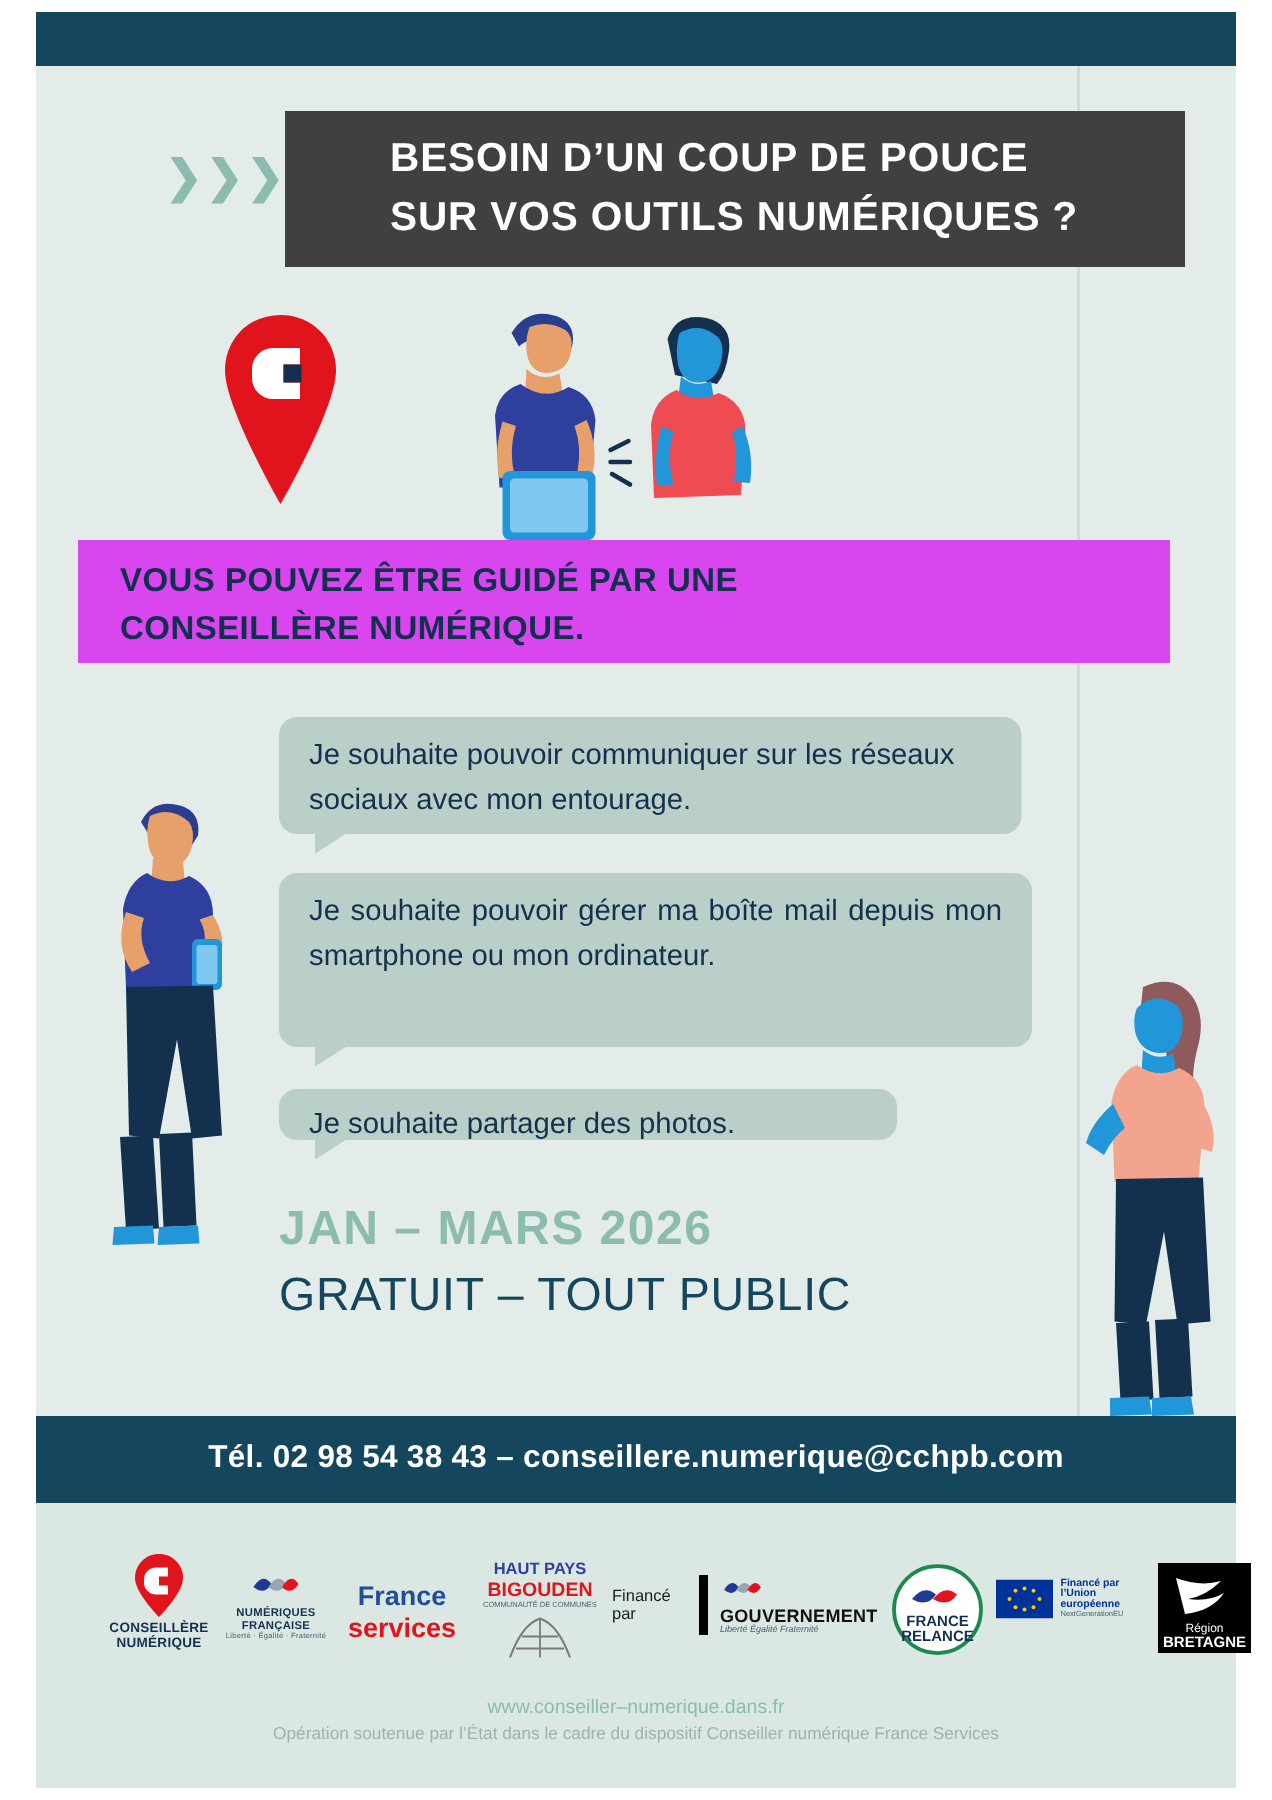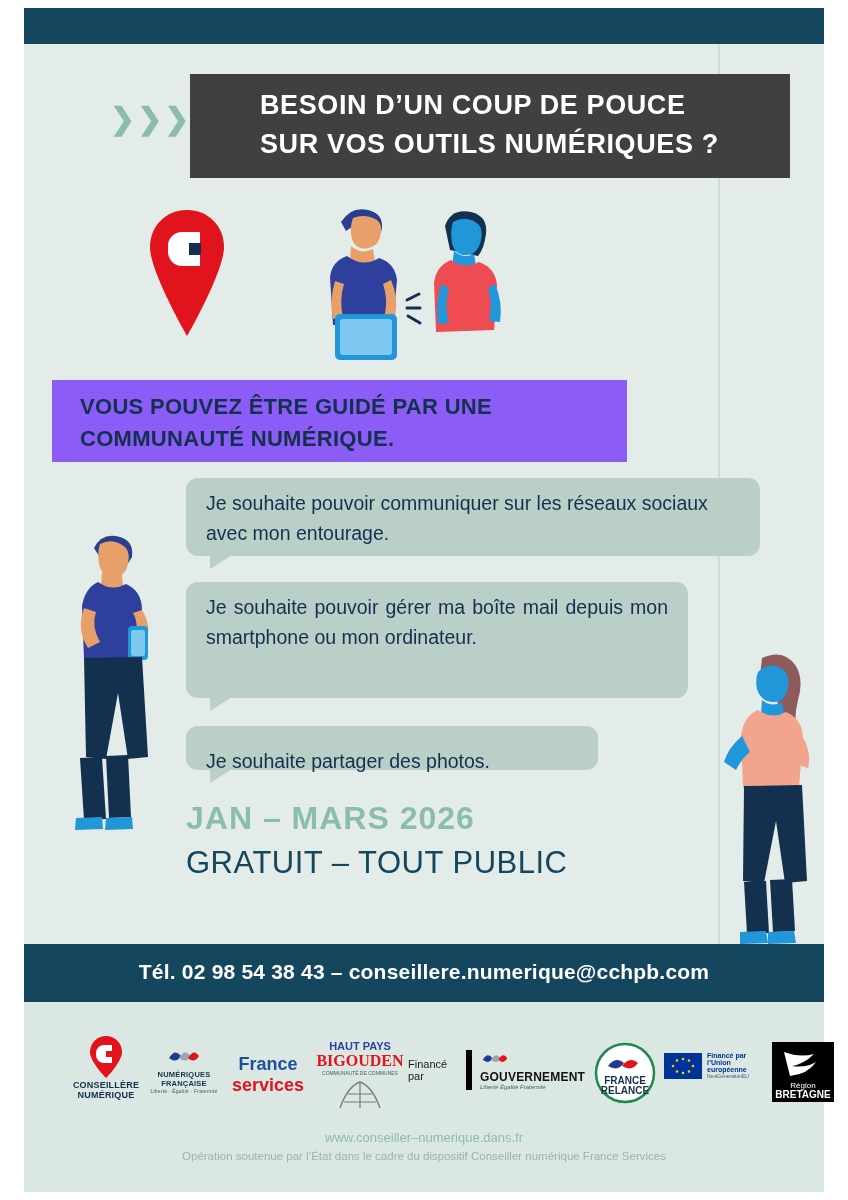--- a/index.html
+++ b/index.html
@@ -96,24 +96,24 @@
     left: 295px;
     top: 196px;
     width: 240px;
     height: 160px;
   }
 
   
   .subband {
     position: absolute;
     left: 52px;
-    top: 380px;
-    width: 575px;
+    top: 360px;
+    width: 728px;
     height: 82px;
-    background: #8b5cf6;
+    background: #d946ef;
   }
   .subband .s {
     position: absolute;
     left: 28px;
     color: #14304f;
     font-weight: bold;
     font-size: 22px;
     letter-spacing: 0.3px;
     white-space: nowrap;
   }
@@ -136,23 +136,23 @@
     content: "";
     position: absolute;
     left: 24px;
     bottom: -13px;
     width: 0;
     height: 0;
     border-left: 0 solid transparent;
     border-right: 22px solid transparent;
     border-top: 14px solid #b9cfc8;
   }
-  #bubble1 { left: 186px; top: 478px; width: 574px; height: 78px; }
+  #bubble1 { left: 186px; top: 478px; width: 495px; height: 78px; }
   #bubble2 { left: 186px; top: 582px; width: 502px; height: 116px; text-align: justify; }
-  #bubble3 { left: 186px; top: 726px; width: 412px; height: 44px; padding-top: 20px; }
+  #bubble3 { left: 186px; top: 726px; width: 412px; height: 34px; padding-top: 8px; }
 
   
   .dates {
     position: absolute;
     left: 186px;
     top: 800px;
     width: 520px;
     text-align: left;
   }
   .dates .d1 {
@@ -297,21 +297,21 @@
       <path d="M156 64 q13 10 28 2 q17 6 18 24 l-3 44 l-58 2 l-2 -49 q2 -17 17 -23z" fill="#ef4b52"></path>
       <path d="M146 88 q-6 20 -3 40 l11 -1 q-5 -19 0 -35z" fill="#2196d9"></path>
       <path d="M200 88 q8 18 5 38 l-11 -1 q4 -18 -1 -33z" fill="#2196d9"></path>
 
       <path d="M112 104 l12 -6 M112 112 l13 0 M113 120 l12 7" stroke="#14304f" stroke-width="3" fill="none" stroke-linecap="round"></path>
     </svg>
   </div>
 
   <div class="subband">
     <div class="s s1">VOUS POUVEZ ÊTRE GUIDÉ PAR UNE</div>
-    <div class="s s2">COMMUNAUTÉ NUMÉRIQUE.</div>
+    <div class="s s2">CONSEILLÈRE NUMÉRIQUE.</div>
   </div>
 
   <div class="bubble" id="bubble1">
     <span class="txt">Je souhaite pouvoir communiquer sur les réseaux sociaux avec mon entourage.</span>
   </div>
   <div class="bubble" id="bubble2">
     <span class="txt">Je souhaite pouvoir gérer ma boîte mail depuis mon smartphone ou mon ordinateur.</span>
   </div>
   <div class="bubble" id="bubble3">
     <span class="txt">Je souhaite partager des photos.</span>
@@ -383,21 +383,21 @@
         <div class="lgtxt" style="font-size:5px; font-weight:normal; color:#46606e">Liberté · Égalité · Fraternité</div>
       </div>
 
       <div class="logo" style="left:196px; top:30px; width:96px; text-align:center;">
         <div style="color:#1f4f9c; font-weight:bold; font-size:18px;">France</div>
         <div style="color:#e1131d; font-weight:bold; font-size:18px;">services</div>
       </div>
 
       <div class="logo" style="left:288px; top:16px; width:96px; text-align:center;">
         <div style="color:#2e3f9e; font-weight:bold; font-size:11px;">HAUT PAYS</div>
-        <div style="color:#e1131d; font-weight:bold; font-size:16px;font-family:Liberation Serif, serif;">BIGOUDEN</div>
+        <div style="color:#e1131d; font-weight:bold; font-size:13px;">BIGOUDEN</div>
         <div style="color:#46606e; font-size:5px;">COMMUNAUTÉ DE COMMUNES</div>
         <svg width="60" height="32" viewBox="0 0 60 32" style="display:block;margin:2px auto 0;">
           <path d="M10 30 q8 -22 20 -26 q12 4 20 26" stroke="#7a7a7a" stroke-width="1.4" fill="none"></path>
           <path d="M30 4 v26 M18 16 h24 M14 24 h32" stroke="#7a7a7a" stroke-width="1.2" fill="none"></path>
         </svg>
       </div>
 
       <div class="logo" style="left:384px; top:34px; width:58px; ">
         <div style="color:#1a1a1a; font-size:11px;">Financé</div>
         <div style="color:#1a1a1a; font-size:11px;">par</div>

